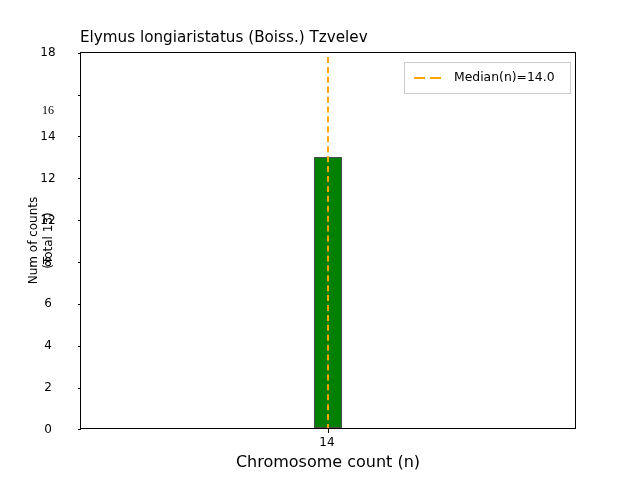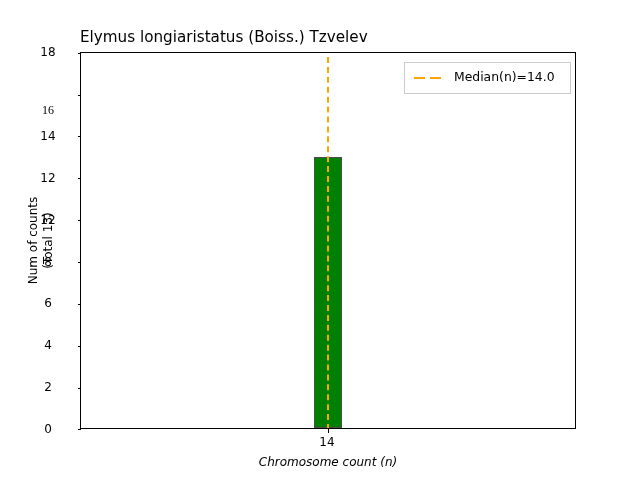--- a/index.html
+++ b/index.html
@@ -100,24 +100,23 @@
     white-space: nowrap;
   }
 
   
   #xlabel {
     position: absolute;
     left: 80px;
     top: 455px;
     width: 496px;
     text-align: center;
-    font-size: 12px;
+    font-size: 16px;
     line-height: 14px;
     white-space: nowrap;
-    font-style: italic;
   }
   #ylabel {
     position: absolute;
     left: 0px;
     top: 0px;
     width: 377px;
     text-align: center;
     font-size: 12px;
     line-height: 15px;
     white-space: nowrap;

